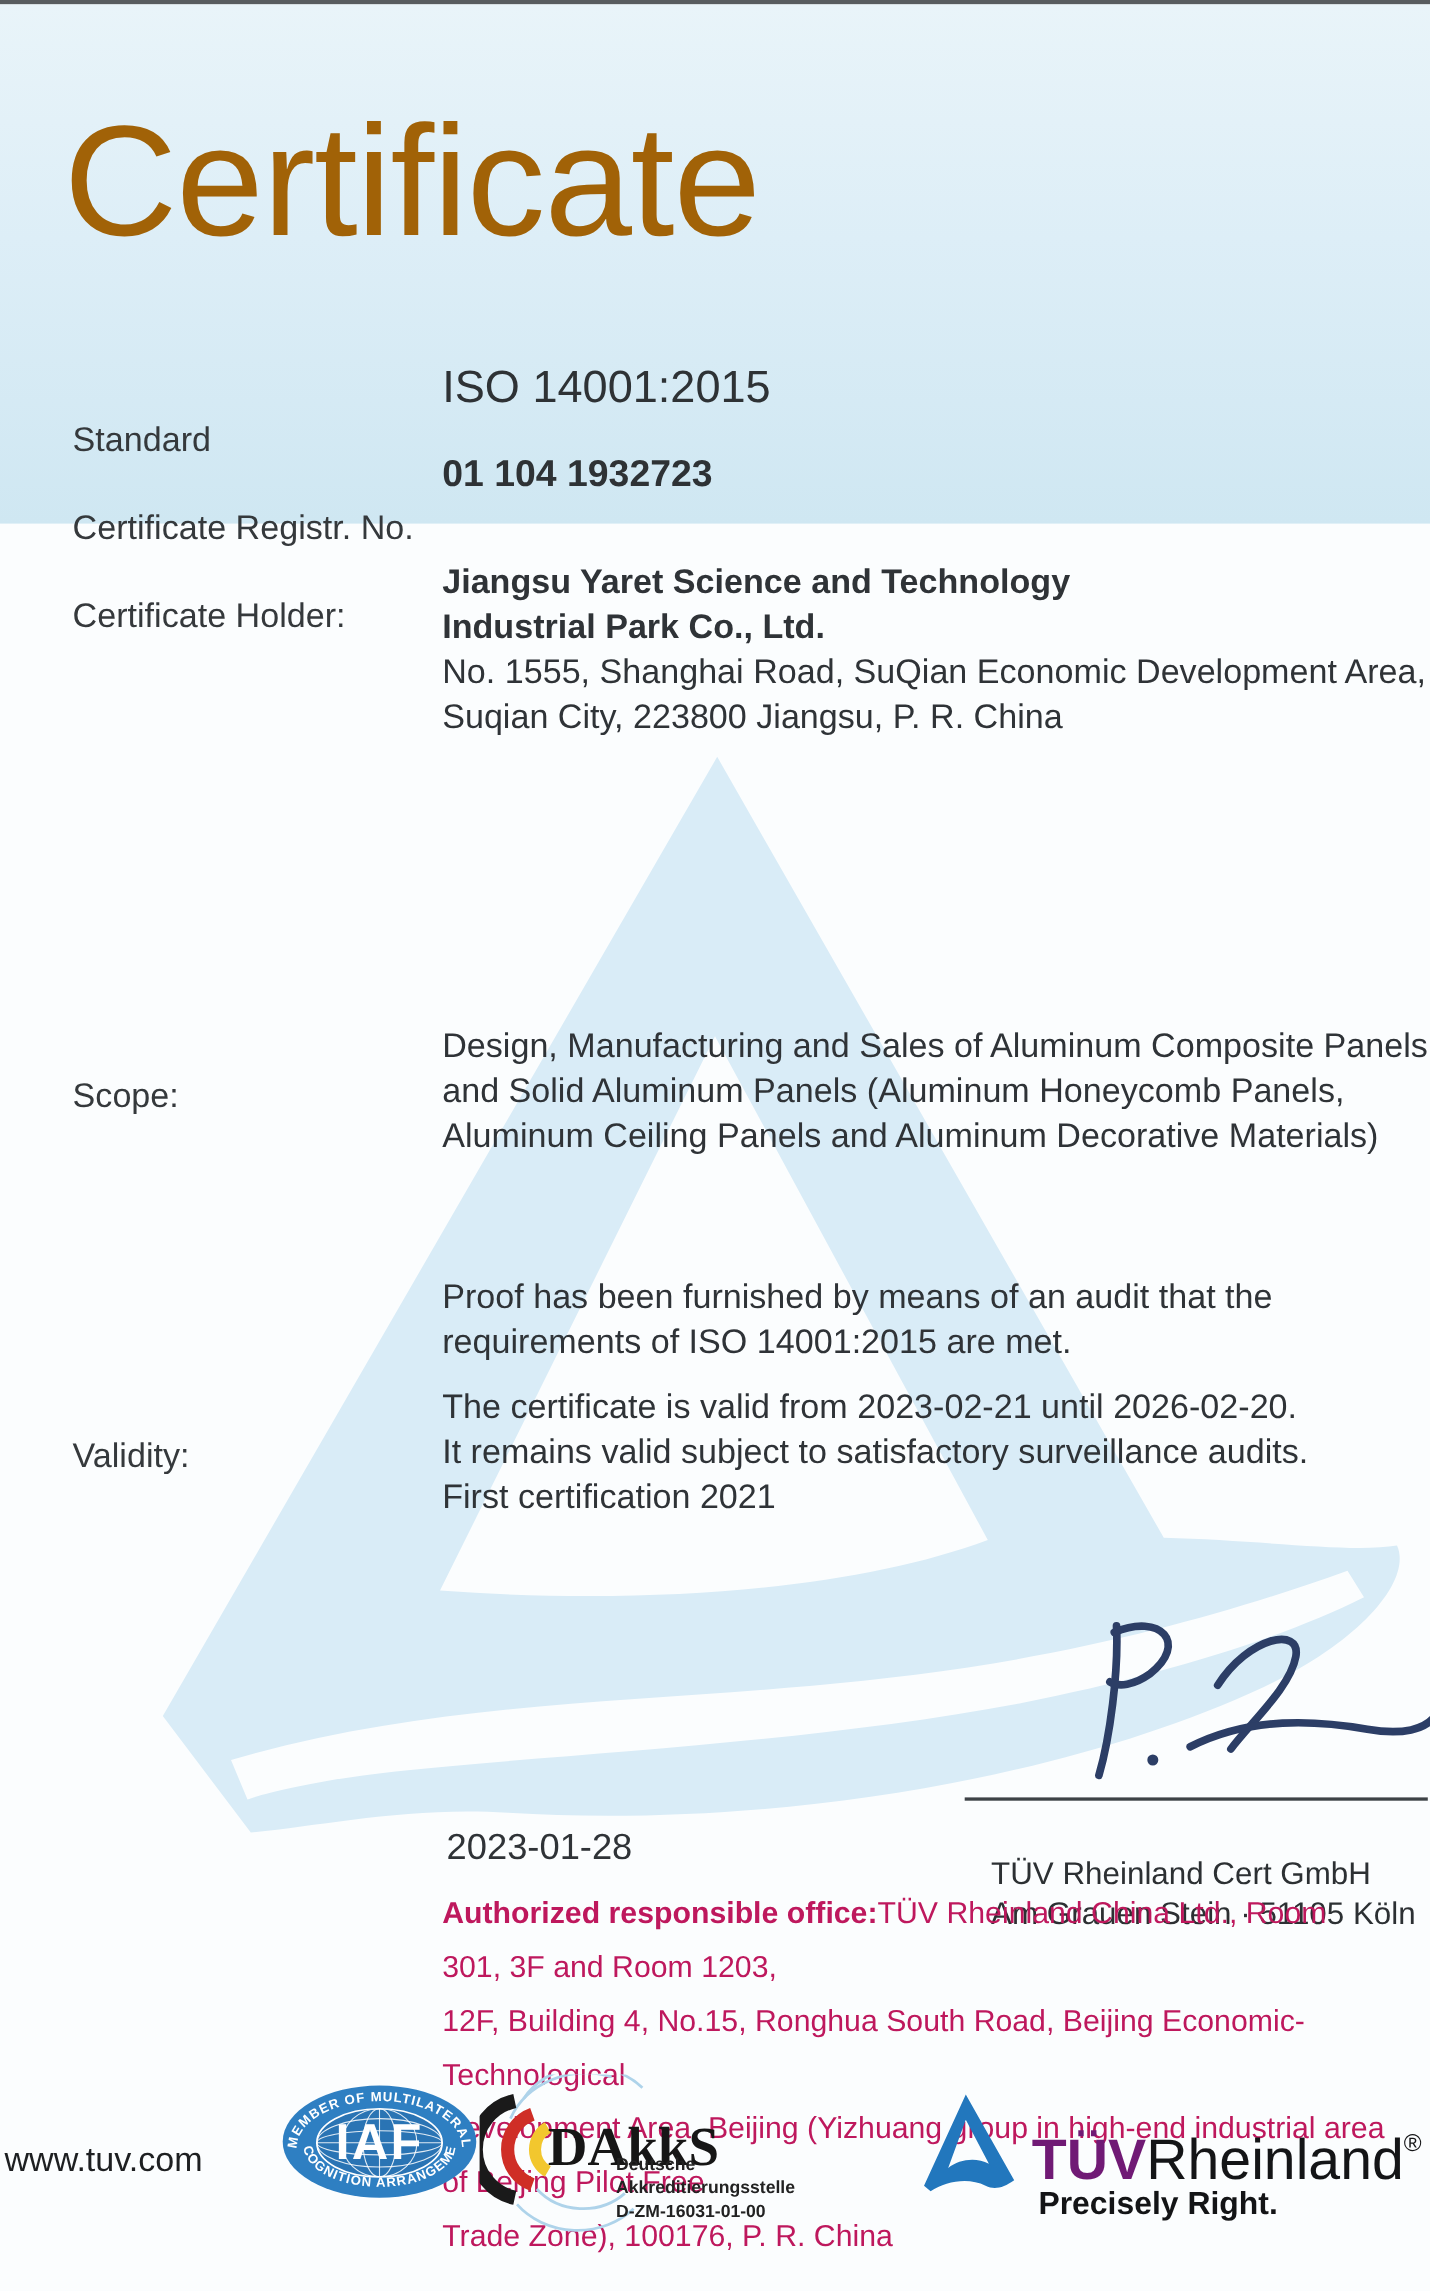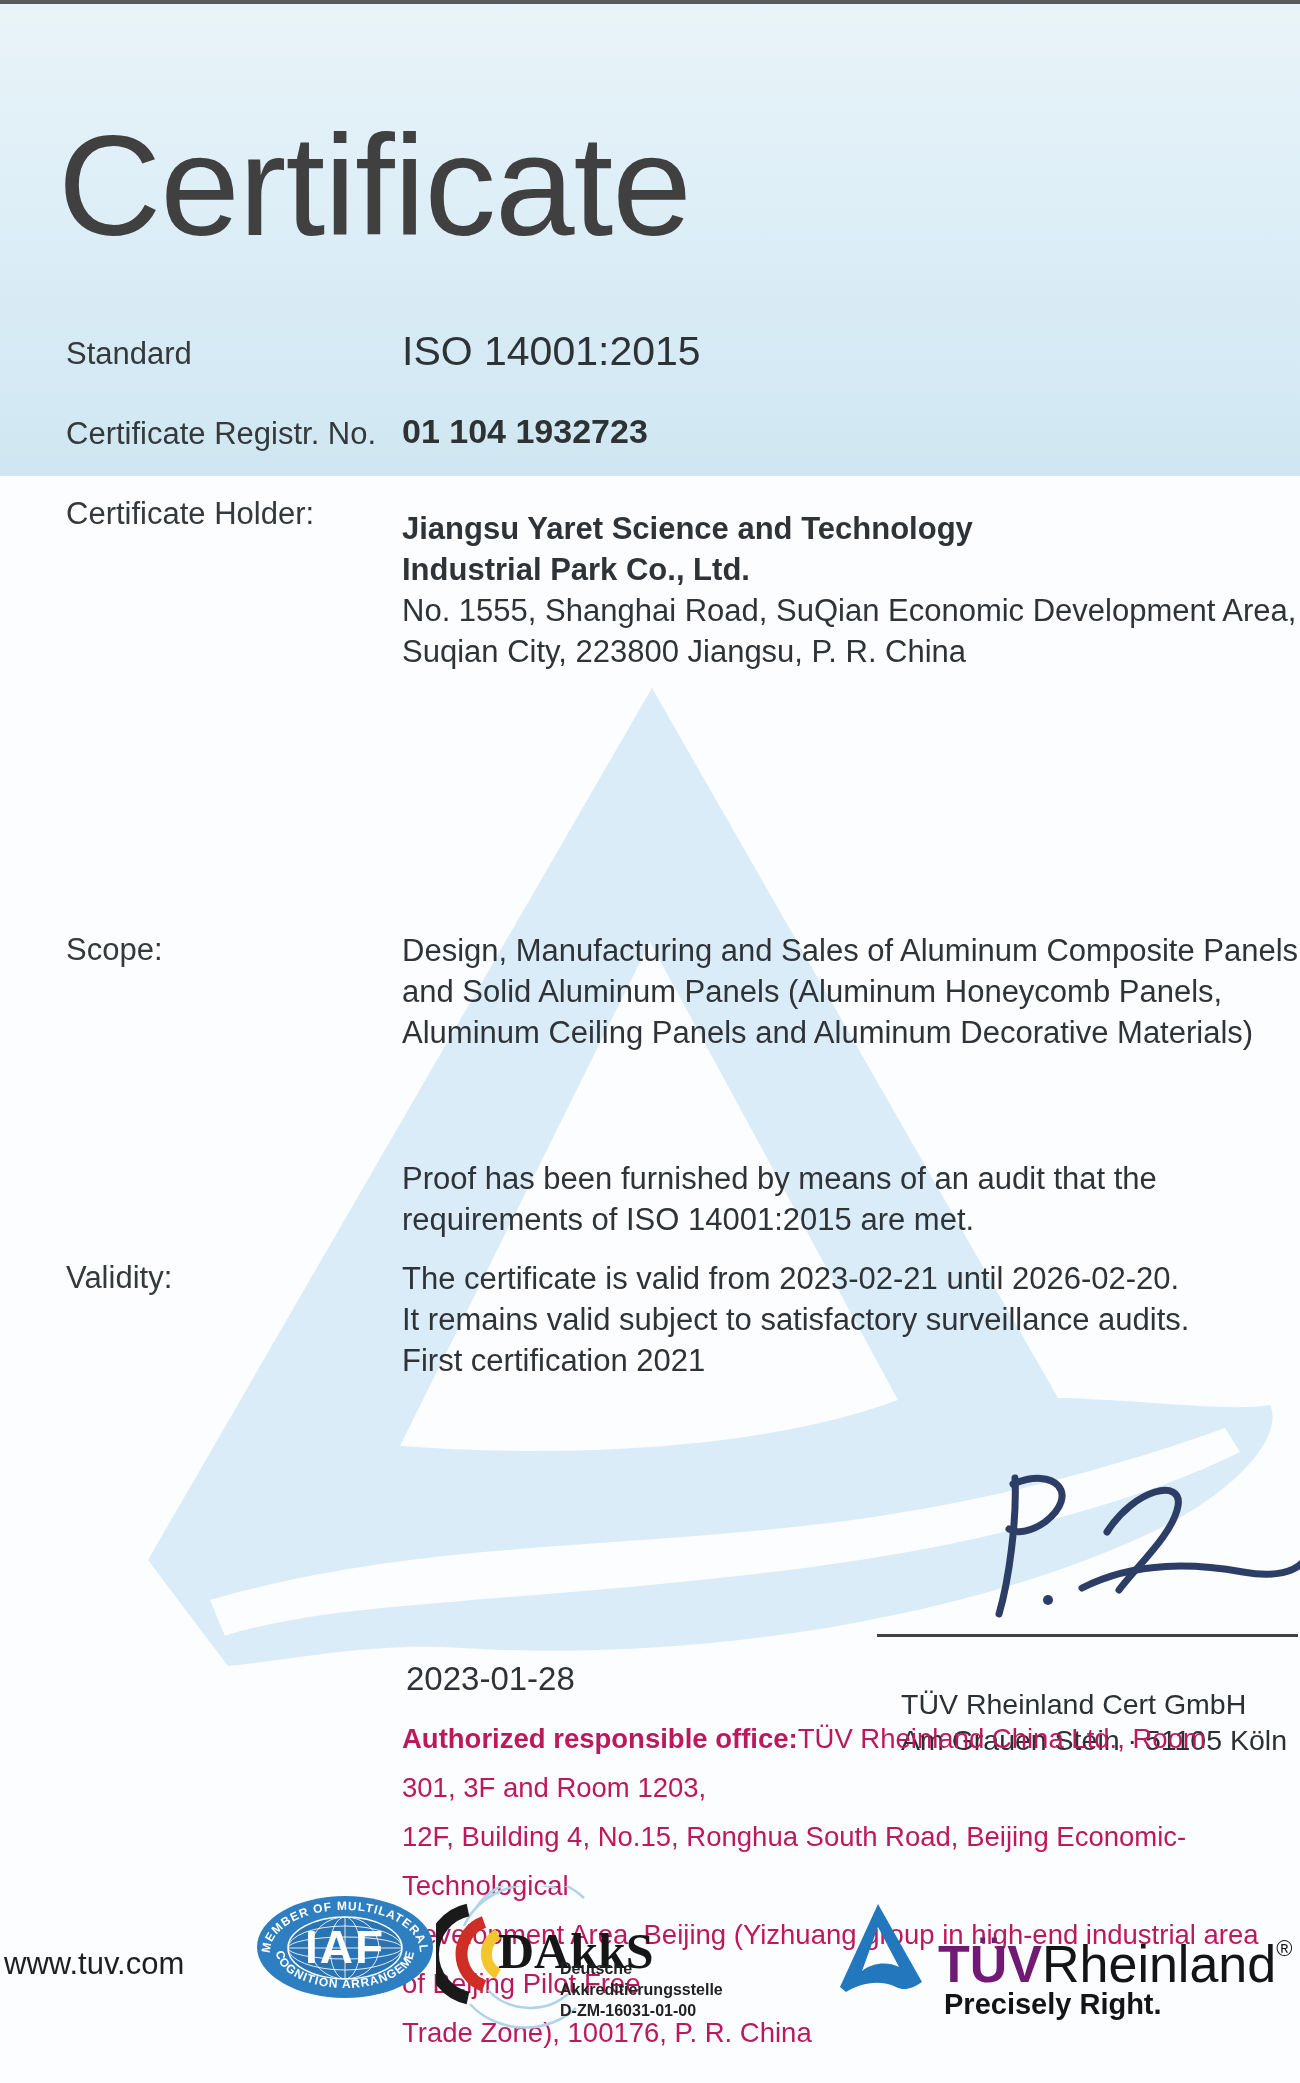--- a/index.html
+++ b/index.html
@@ -7,23 +7,23 @@
     width:1300px;height:2083px;position:relative;overflow:hidden;
     background:#fbfdfe;
     font-family:"Liberation Sans", sans-serif;
     color:#35393c;
   }
   .abs{position:absolute;}
   #top-strip{left:0;top:0;width:1300px;height:4px;background:#585c5f;}
   #blue-band{left:0;top:4px;width:1300px;height:472px;
     background:linear-gradient(180deg,#e9f4f9 0%,#ddeef7 45%,#cfe7f2 100%);}
   #watermark{left:0;top:0;width:1300px;height:2083px;}
-  #cert-title{left:58px;top:114px;font-size:143px;line-height:1;font-weight:400;
-    color:#404040;letter-spacing:-1px;}
-  .field-label{left:66px;font-size:31px;color:#35393c;}
+  #cert-title{left:58px;top:94px;font-size:143px;line-height:1;font-weight:400;
+    color:#a16207;letter-spacing:-1px;}
+  .field-label{left:66px;font-size:31px;color:#35393c;margin-top:46px;}
   .val{color:#2e3235;}
   .bold{font-weight:700;}
   #standard-value{left:402px;top:328px;font-size:41px;font-weight:400;}
   #reg-value{left:402px;top:412px;font-size:34px;font-weight:700;}
   .block{left:402px;font-size:31px;line-height:41px;color:#2f3337;}
   .block div{white-space:nowrap;}
   #date-value{left:406px;top:1660px;font-size:33px;color:#2f3337;}
   #sig-line{left:877px;top:1634px;width:421px;height:3px;background:#3d4246;}
   #org-block{right:13px;top:1686px;font-size:28.5px;line-height:36px;
     text-align:left;color:#2c3033;}

